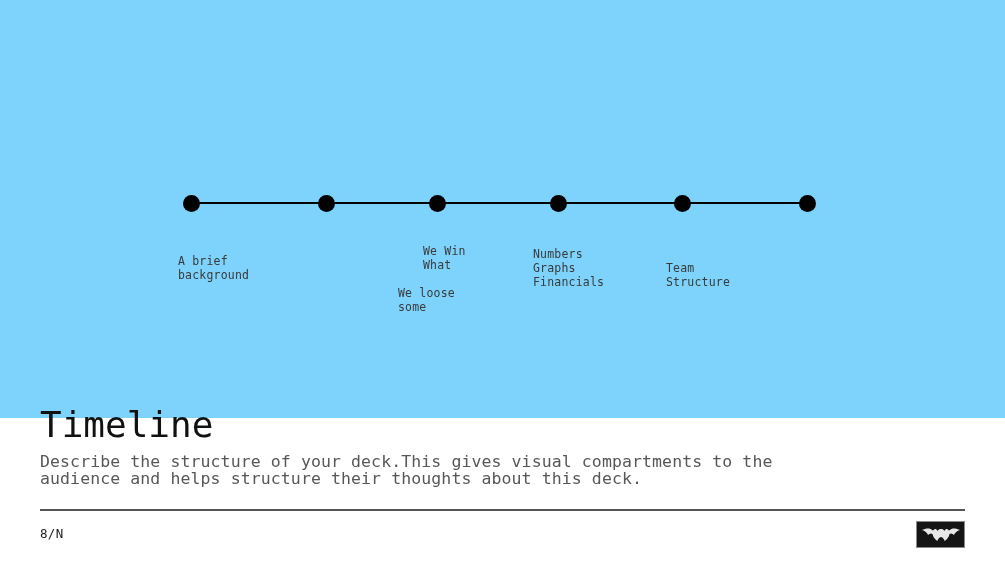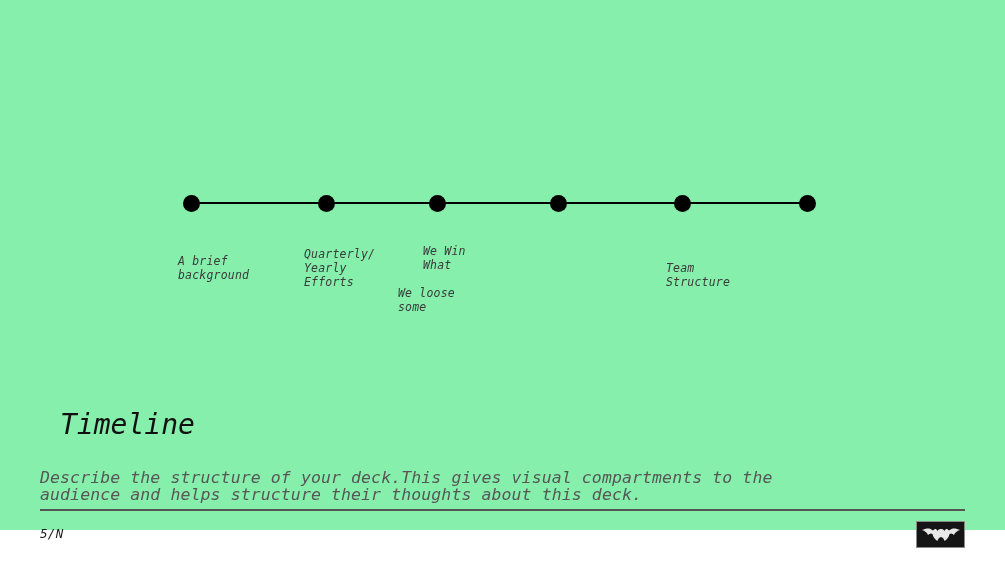--- a/index.html
+++ b/index.html
@@ -12,23 +12,22 @@
     background: #ffffff;
     font-family: "DejaVu Sans Mono", "Liberation Mono", monospace;
     overflow: hidden;
     position: relative;
   }
 
   .slide {
     position: absolute;
     inset: 0;
     width: 1005px;
-    height: 530px;
-    background: #86efac;
-    font-style: italic;
+    height: 418px;
+    background: #7dd3fc;
   }
 
   
   .timeline-area {
     position: absolute;
     left: 0;
     top: 0;
     width: 1005px;
     height: 340px;
   }
@@ -61,40 +60,38 @@
     letter-spacing: 0.2px;
     white-space: pre;
   }
 
   
   .title {
     position: absolute;
     left: 40px;
     top: 402px;
     font-family: "DejaVu Sans Mono", "Liberation Mono", monospace;
-    font-size: 28px;
+    font-size: 36px;
     line-height: 46px;
     color: #111111;
     letter-spacing: 0px;
     white-space: pre;
-    margin-left: 20px;
   }
 
   .description {
     position: absolute;
     left: 40px;
     top: 453px;
     width: 900px;
     font-family: "DejaVu Sans Mono", "Liberation Mono", monospace;
     font-size: 16.5px;
     line-height: 17px;
     color: #575757;
     letter-spacing: 0.1px;
     white-space: pre-line;
-    margin-top: 16px;
   }
 
   
   .footer-rule {
     position: absolute;
     left: 40px;
     top: 509px;
     width: 925px;
     height: 2px;
     background: #555555;
@@ -139,44 +136,44 @@
     <div class="timeline-node" style="left:191px"></div>
     <div class="timeline-node" style="left:326px"></div>
     <div class="timeline-node" style="left:437px"></div>
     <div class="timeline-node" style="left:558px"></div>
     <div class="timeline-node" style="left:682px"></div>
     <div class="timeline-node" style="left:807px"></div>
 
     <div class="timeline-label" style="left:178px; top:254px">A brief
 background</div>
 
-    <div class="timeline-label" style="left:304px; top:247px">Quarterly/
-Yearly
-Efforts</div>
 
     <div class="timeline-label" style="left:423px; top:244px">We Win
 What</div>
 
     <div class="timeline-label" style="left:398px; top:286px">We loose
 some</div>
 
+    <div class="timeline-label" style="left:533px; top:247px">Numbers
+Graphs
+Financials</div>
 
     <div class="timeline-label" style="left:666px; top:261px">Team
 Structure</div>
 
   </div>
 
   <div class="title">Timeline</div>
 
   <div class="description">Describe the structure of your deck.This gives visual compartments to the
 audience and helps structure their thoughts about this deck.</div>
 
   <div class="footer-rule"></div>
 
-  <div class="page-number">5/N</div>
+  <div class="page-number">8/N</div>
 
   <div class="logo-box">
     <svg width="40" height="17" viewBox="0 0 80 34">
       <path d="M2 8 C10 4 18 3 24 9 C27 6 30 4 33 10 C35 7 37 6 40 6
                C43 6 45 7 47 10 C50 4 53 6 56 9 C62 3 70 4 78 8
                C72 10 68 13 66 18 C63 15 60 14 57 16 C56 22 52 27 47 30
                C46 26 44 23 40 22 C36 23 34 26 33 30 C28 27 24 22 23 16
                C20 14 17 15 14 18 C12 13 8 10 2 8 Z" fill="#e8e8e8"></path>
     </svg>
   </div>

